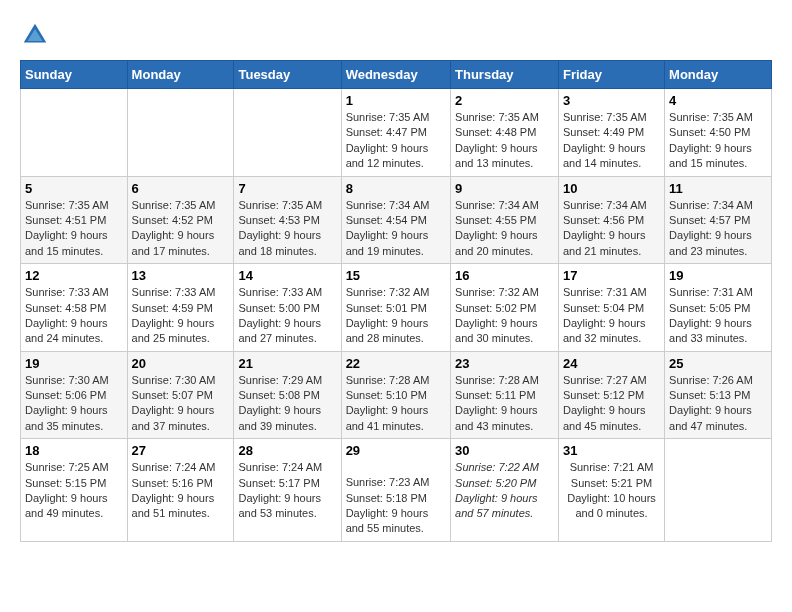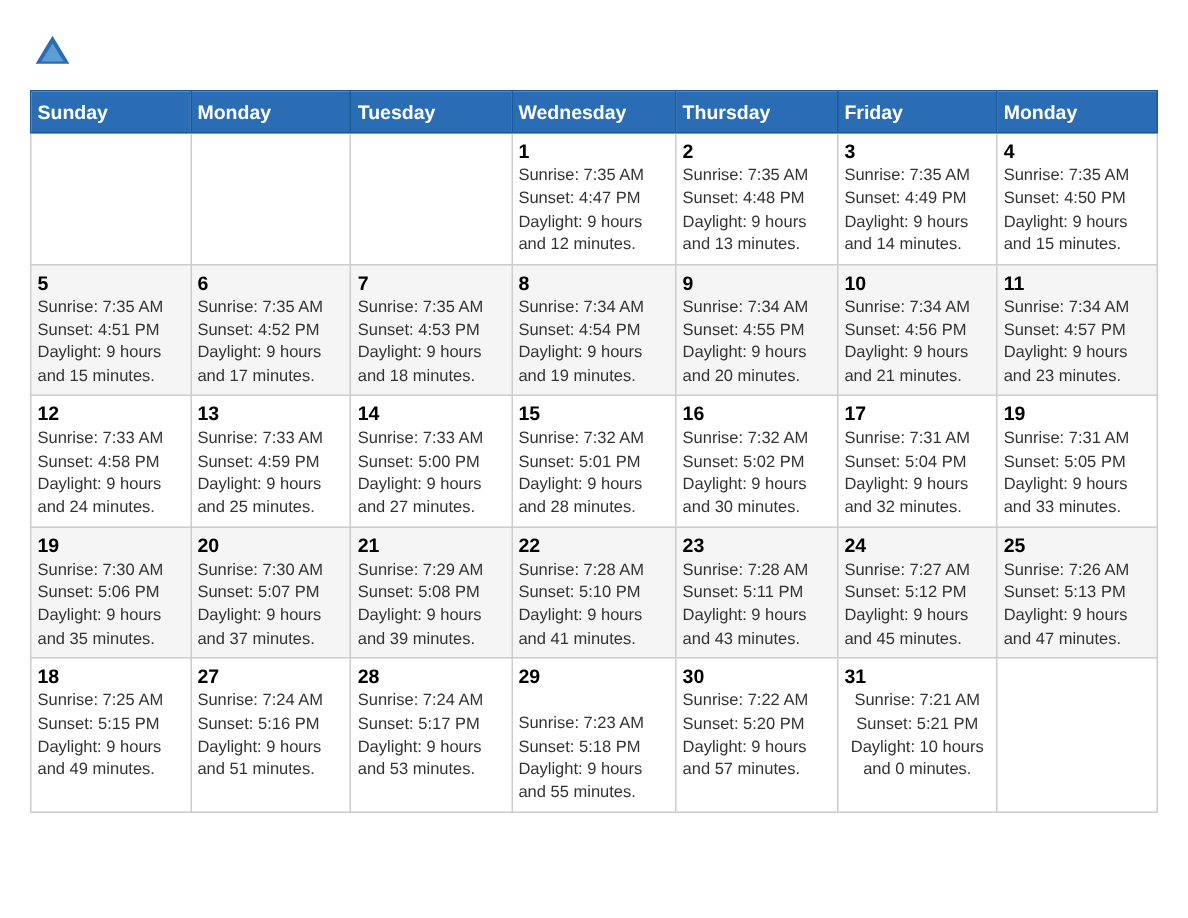--- a/index.html
+++ b/index.html
@@ -335,21 +335,21 @@
         </td>
         <td>
           <span class="day-num">29</span>
           <div class="day-info" style="white-space: pre-line; margin-top: 17px;">Sunrise: 7:23 AM
 Sunset: 5:18 PM
 Daylight: 9 hours
 and 55 minutes.</div>
         </td>
         <td>
           <span class="day-num">30</span>
-          <div class="day-info" style="white-space: pre-line;">Sunrise: 7:22 AM
+          <div class="day-info" style="white-space: pre-line; font-style: italic;">Sunrise: 7:22 AM
 Sunset: 5:20 PM
 Daylight: 9 hours
 and 57 minutes.</div>
         </td>
         <td>
           <span class="day-num">31</span>
           <div class="day-info" style="white-space: pre-line; text-align: center;">Sunrise: 7:21 AM
 Sunset: 5:21 PM
 Daylight: 10 hours
 and 0 minutes.</div>

